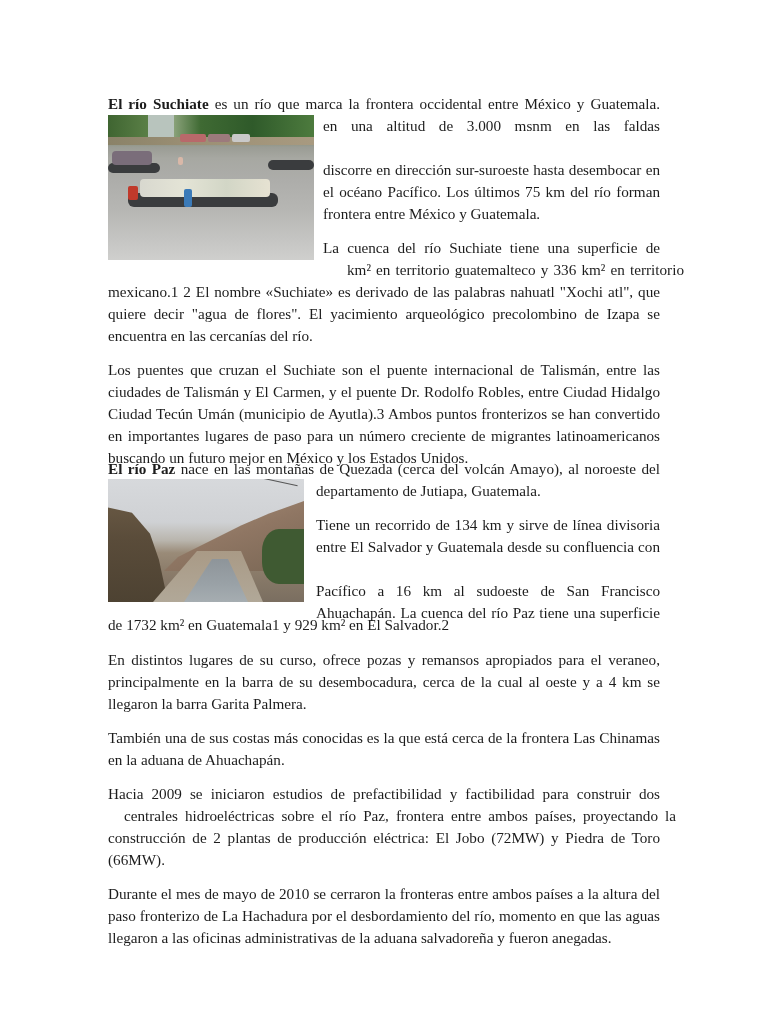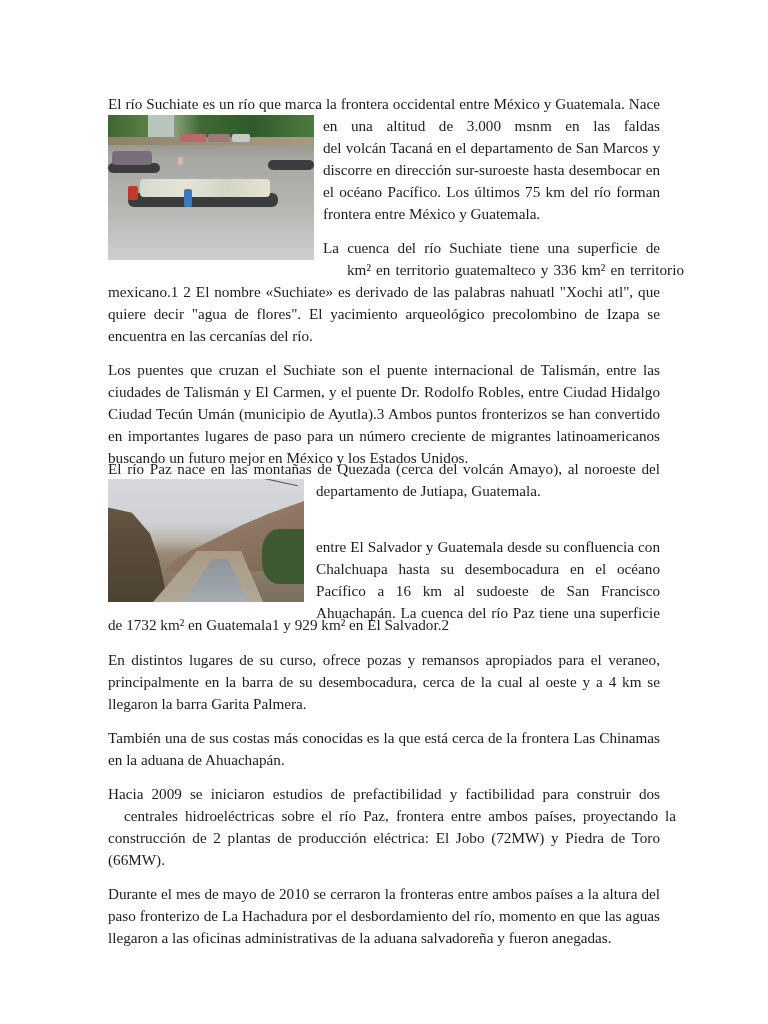--- a/index.html
+++ b/index.html
@@ -29,21 +29,21 @@
       color: #1c1c1c;
     }
     .justify {
       text-align: justify;
       text-align-last: justify;
       white-space: normal;
       overflow: hidden;
       height: 22px;
     }
     .left { text-align: right; }
-    b { font-weight: normal; }
+    b { font-weight: bold; }
 
     .photo {
       position: absolute;
       overflow: hidden;
     }
 
     
     .photo-suchiate {
       left: 108px; top: 115px; width: 206px; height: 145px;
       background: linear-gradient(180deg,
@@ -129,21 +129,20 @@
     <div class="cargo" style="left:4px; top:36px; width:40px; height:14px; background:#7a6d7a;"></div>
     <div class="raft" style="left:160px; top:45px; width:46px; height:10px;"></div>
     <div class="raft" style="left:20px; top:78px; width:150px; height:14px;"></div>
     <div class="cargo" style="left:32px; top:64px; width:130px; height:18px; background:linear-gradient(90deg,#d8d8cf,#e4e4d6,#d2d6c6,#e6e2d2);"></div>
     <div class="person" style="left:20px; top:71px; width:10px; height:14px; background:#c0392b;"></div>
     <div class="person" style="left:76px; top:74px; width:8px; height:18px; background:#3a7ab8;"></div>
     <div class="person" style="left:70px; top:42px; width:5px; height:8px; background:#d9b8a8;"></div>
   </div>
 
   <div class="line justify" style="left:323px; top:115px; width:337px;">en una altitud de 3.000 msnm en las faldas surorientales</div>
-  <div class="line justify" style="left:323px; top:137px; width:337px;">del volcán Tacaná en el departamento de San Marcos y</div>
   <div class="line justify" style="left:323px; top:159px; width:337px;">discorre en dirección sur-suroeste hasta desembocar en</div>
   <div class="line justify" style="left:323px; top:181px; width:337px;">el océano Pacífico. Los últimos 75 km del río forman la</div>
   <div class="line left" style="left:323px; top:203px;">frontera entre México y Guatemala.</div>
 
   <div class="line justify" style="left:323px; top:237px; width:337px;">La cuenca del río Suchiate tiene una superficie de 1.064</div>
   <div class="line justify" style="left:323px; top:259px; width:337px;margin-left:24px;">km² en territorio guatemalteco y 336 km² en territorio</div>
   <div class="line justify" style="left:108px; top:281px; width:552px;">mexicano.1 2 El nombre «Suchiate» es derivado de las palabras nahuatl "Xochi atl", que</div>
   <div class="line justify" style="left:108px; top:303px; width:552px;">quiere decir "agua de flores". El yacimiento arqueológico precolombino de Izapa se</div>
   <div class="line left" style="left:108px; top:325px;">encuentra en las cercanías del río.</div>
 
@@ -161,22 +160,22 @@
     <div class="mtn-right"></div>
     <div class="mtn-left"></div>
     <div class="bush-right"></div>
     <div class="riverbed"></div>
     <div class="water"></div>
     <div class="wire"></div>
   </div>
 
   <div class="line left" style="left:316px; top:480px;">departamento de Jutiapa, Guatemala.</div>
 
+  <div class="line justify" style="left:316px; top:514px; width:344px;">Tiene un recorrido de 134 km y sirve de línea divisoria</div>
   <div class="line justify" style="left:316px; top:536px; width:344px;">entre El Salvador y Guatemala desde su confluencia con</div>
-  <div class="line justify" style="left:316px; top:558px; width:344px;">Chalchuapa hasta su desembocadura en el océano</div>
   <div class="line justify" style="left:316px; top:580px; width:344px;">Pacífico a 16 km al sudoeste de San Francisco Ménedez,</div>
   <div class="line justify" style="left:316px; top:602px; width:344px;">Ahuachapán. La cuenca del río Paz tiene una superficie</div>
   <div class="line left" style="left:108px; top:614px;">de 1732 km² en Guatemala1 y 929 km² en El Salvador.2</div>
 
   <div class="line justify" style="left:108px; top:649px; width:552px;">En distintos lugares de su curso, ofrece pozas y remansos apropiados para el veraneo,</div>
   <div class="line justify" style="left:108px; top:671px; width:552px;">principalmente en la barra de su desembocadura, cerca de la cual al oeste y a 4 km se</div>
   <div class="line left" style="left:108px; top:693px;">llegaron la barra Garita Palmera.</div>
 
   <div class="line justify" style="left:108px; top:727px; width:552px;">También una de sus costas más conocidas es la que está cerca de la frontera Las Chinamas</div>
   <div class="line left" style="left:108px; top:749px;">en la aduana de Ahuachapán.</div>

